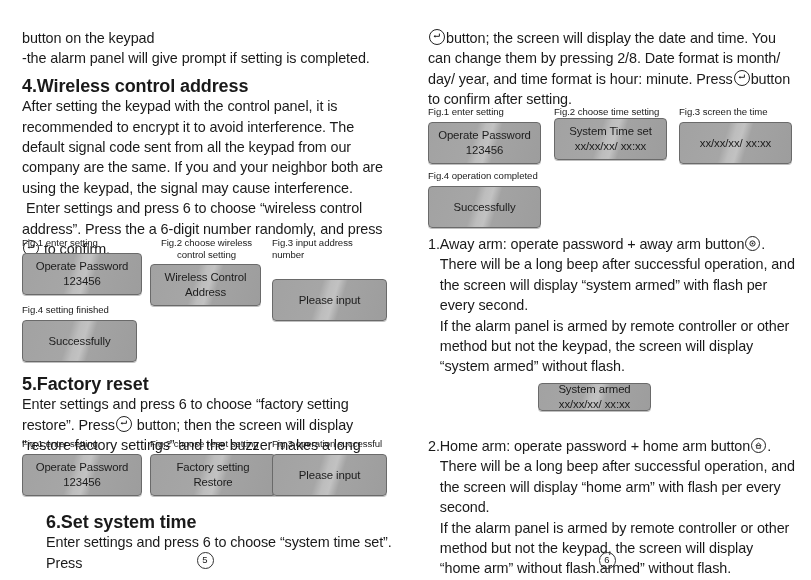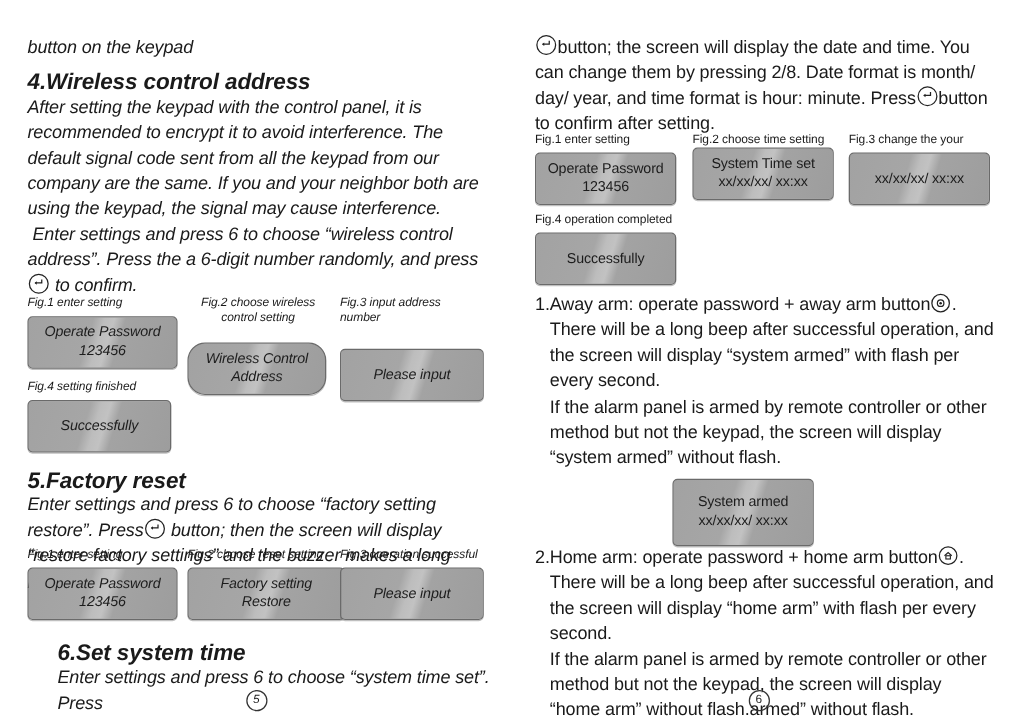--- a/index.html
+++ b/index.html
@@ -20,21 +20,20 @@
     inset: 0;
     display: flex;
   }
   .col {
     position: relative;
     box-sizing: border-box;
   }
   .col-left {
     width: 411px;
     padding: 28px 14px 16px 22px;
-    font-style: italic;
   }
   .col-right {
     width: 400px;
     padding: 28px 12px 0 17px;
   }
 
   p.body-text {
     margin: 0;
     font-size: 14.4px;
     line-height: 20.4px;
@@ -152,39 +151,40 @@
   }
 </style>
 </head>
 <body>
 
 <div class="page">
 
   <div class="col col-left">
 
     <p class="body-text">button on the keypad</p>
+    <p class="body-text">-the alarm panel will give prompt if setting is completed.</p>
 
     <h3 class="heading" style="margin-top:7px;">4.Wireless control address</h3>
     <p class="body-text">After setting the keypad with the control panel, it is recommended to encrypt it to avoid interference. The default signal code sent from all the keypad from our company are the same. If you and your neighbor both are using the keypad, the signal may cause interference.</p>
     <p class="body-text indent"><span>Enter settings and press 6 to choose “wireless control address”. Press the a 6-digit number randomly, and press</span><span class="glyph-circle"><svg width="11" height="11" viewBox="0 0 11 11">
             <path d="M8.4 2.6 V5.3 H3.1" stroke="#222" stroke-width="1" fill="none"></path>
             <path d="M4.4 3.9 L2.6 5.3 L4.4 6.7 Z" fill="#222"></path>
           </svg></span> <span>to confirm.</span></p>
 
     <div class="fig-block" style="left:22px; top:237px; width:120px;">
       <div class="fig-caption">Fig.1 enter setting</div>
       <div class="lcd" style="width:120px; height:42px; margin-top:4px;">
         <span>Operate Password</span>
         <span>123456</span>
       </div>
     </div>
 
     <div class="fig-block" style="left:150px; top:237px; width:113px;">
       <div class="fig-caption center">Fig.2 choose wireless control setting</div>
-      <div class="lcd" style="width:111px; height:42px; margin-top:13px;border-radius:14px;">
+      <div class="lcd" style="width:111px; height:42px; margin-top:3px;">
         <span>Wireless Control</span>
         <span>Address</span>
       </div>
     </div>
 
     <div class="fig-block" style="left:272px; top:237px; width:115px;">
       <div class="fig-caption">Fig.3 input address number</div>
       <div class="lcd" style="width:115px; height:42px; margin-top:18px;">
         <span>Please input</span>
       </div>
@@ -258,21 +258,21 @@
 
     <div class="fig-block" style="left:143px; top:106px; width:125px;">
       <div class="fig-caption">Fig.2 choose time setting</div>
       <div class="lcd" style="width:113px; height:42px; margin-top:0;">
         <span>System Time set</span>
         <span>xx/xx/xx/  xx:xx</span>
       </div>
     </div>
 
     <div class="fig-block" style="left:268px; top:106px; width:115px;">
-      <div class="fig-caption">Fig.3 change the your</div>
+      <div class="fig-caption">Fig.3 screen the time</div>
       <div class="lcd" style="width:113px; height:42px; margin-top:4px;">
         <span>xx/xx/xx/  xx:xx</span>
       </div>
     </div>
 
     <div class="fig-block" style="left:17px; top:170px; width:130px;">
       <div class="fig-caption">Fig.4 operation completed</div>
       <div class="lcd" style="width:113px; height:42px; margin-top:4px;">
         <span>Successfully</span>
       </div>
@@ -283,21 +283,21 @@
       <div class="num-item" style="margin-top:2px;">
         <span class="num">1.</span>
         <span class="num-body"><span>Away arm: operate password + away arm button</span><span class="glyph-circle small"><svg width="11" height="11" viewBox="0 0 11 11">
                 <circle cx="5.5" cy="5.5" r="2.6" stroke="#222" stroke-width="1" fill="none"></circle>
                 <circle cx="5.5" cy="5.5" r="1" fill="#222"></circle>
               </svg></span><span>. There will be a long beep after successful operation, and the screen will display “system armed” with flash per every second.</span><br><span>If the alarm panel is armed by remote controller or other method but not the keypad, the screen will display “system armed” without flash.</span></span>
       </div>
     </div>
 
     <div class="fig-block" style="left:127px; top:383px;">
-      <div class="lcd" style="width:113px; height:54px;">
+      <div class="lcd" style="width:113px; height:28px;">
         <span>System armed</span>
         <span>xx/xx/xx/  xx:xx</span>
       </div>
     </div>
 
     <div style="position:absolute; left:17px; top:436px; width:368px;">
       <div class="num-item">
         <span class="num">2.</span>
         <span class="num-body"><span>Home arm: operate password + home arm button</span><span class="glyph-circle small"><svg width="11" height="11" viewBox="0 0 11 11">
                 <path d="M2.6 5.6 L5.5 3.1 L8.4 5.6" stroke="#222" stroke-width="1" fill="none"></path>

